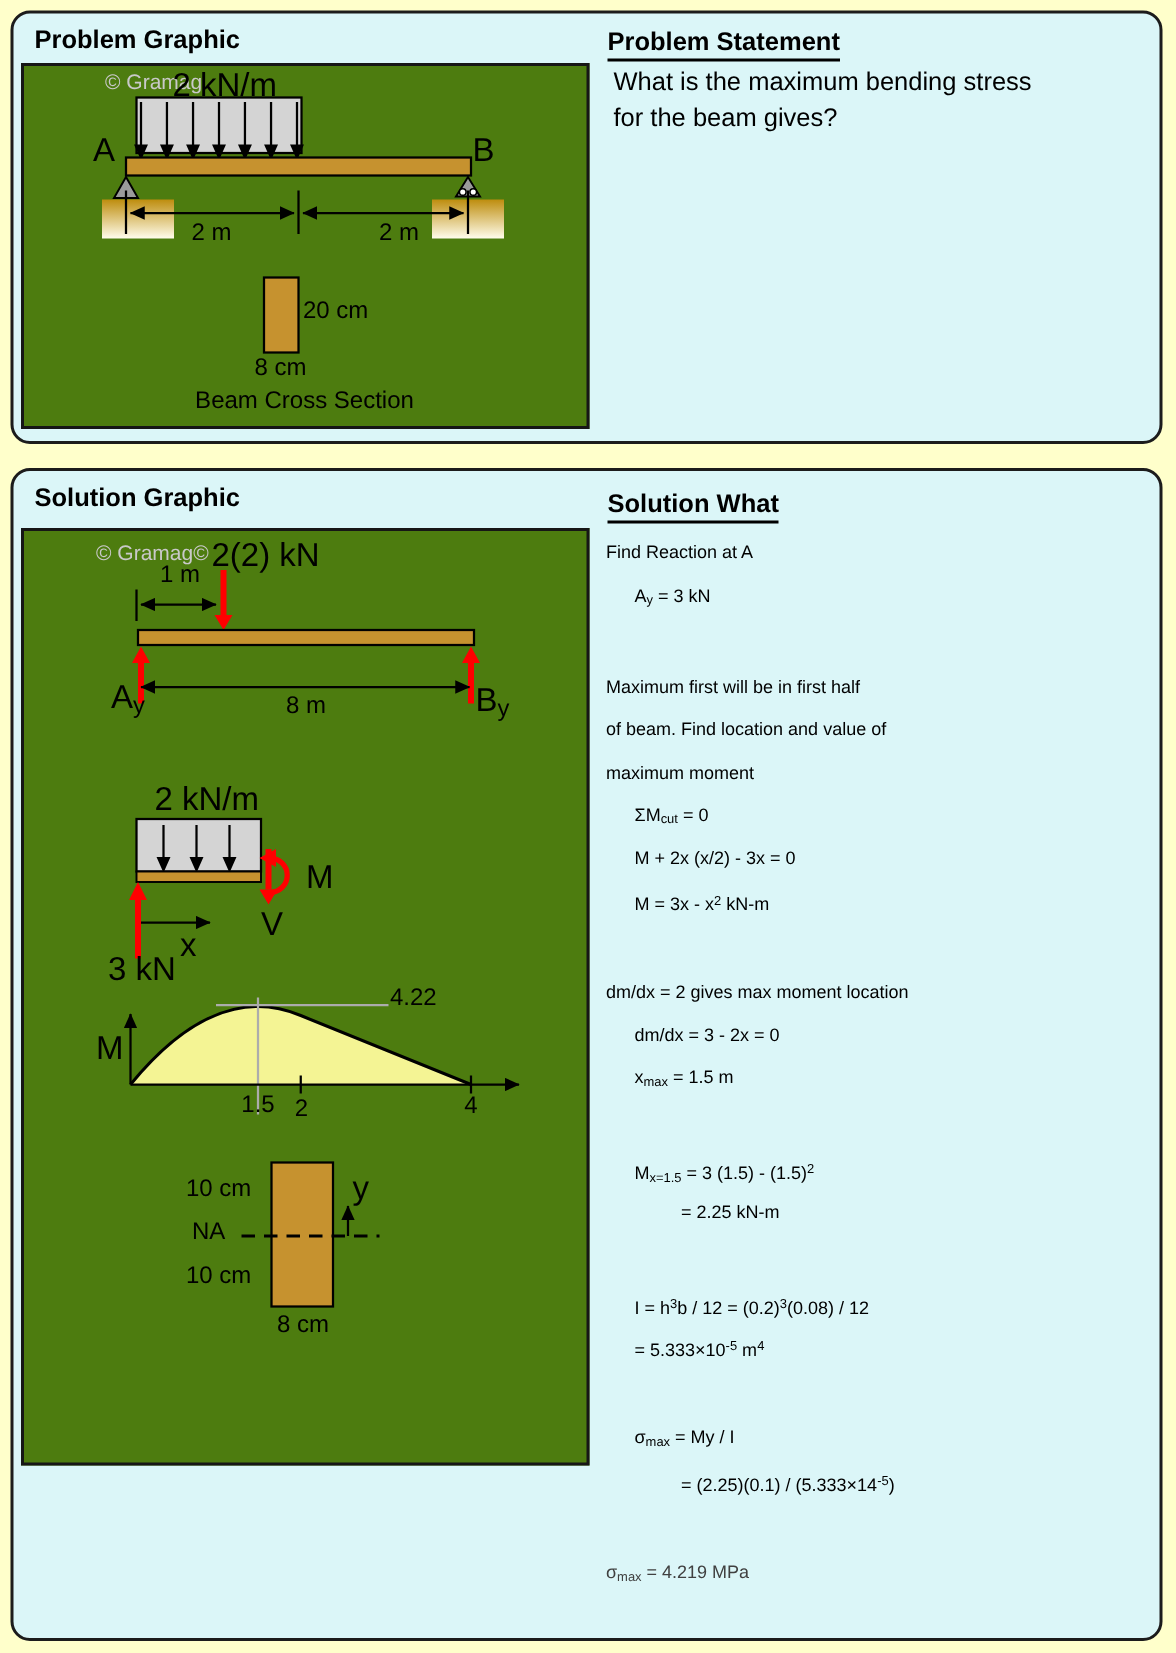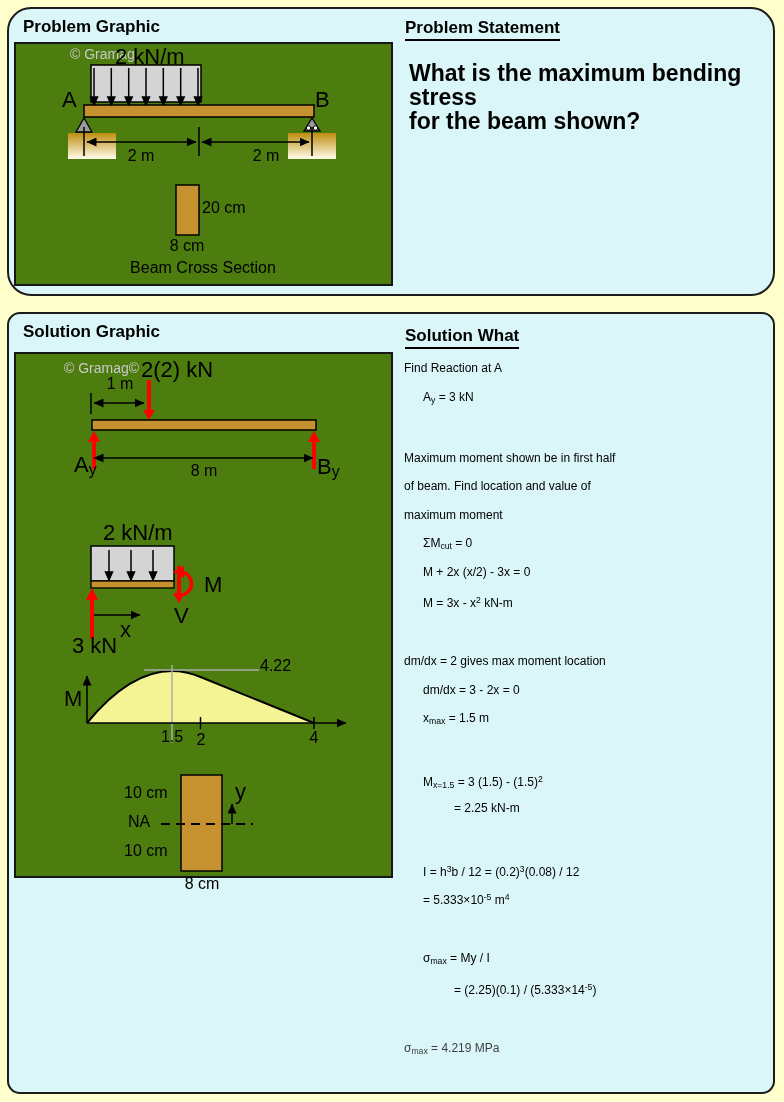--- a/index.html
+++ b/index.html
@@ -1,35 +1,35 @@
 <!DOCTYPE html>
 <html><head>
 <meta charset="utf-8">
 <style>
   html,body{margin:0;padding:0;background:#FFFFCB;}
   .page{position:relative;width:784px;height:1102px;background:#FFFFCB;
         font-family:"Liberation Sans",sans-serif;color:#000;overflow:hidden;}
   .panel{position:absolute;left:7px;width:768px;background:#DBF6F8;
          border:2px solid #1c1c1c;border-radius:13px;box-sizing:border-box;}
-  #panel-problem{top:7px;height:289px;border-radius:24px;}
+  #panel-problem{top:7px;height:289px;}
   #panel-solution{top:312px;height:782px;}
   .panel-title{position:absolute;left:14px;top:8px;font-size:17px;font-weight:bold;white-space:nowrap;}
   .gbox{position:absolute;background:#4d7c0f;border:2px solid #161616;box-sizing:border-box;}
   #box-problem{left:5px;top:33px;width:379px;height:244px;}
-  #box-solution{left:5px;top:38px;width:379px;height:526px;}
+  #box-solution{left:5px;top:38px;width:379px;height:625px;}
   .gbox svg{position:absolute;left:0;top:0;}
   .dlabel{position:absolute;font-size:16px;white-space:nowrap;line-height:1.1;}
   .big{font-size:22px;}
   .ctr{text-align:center;}
   .watermark{color:#C9C9C9;font-size:14px;}
   .sec-title{position:absolute;font-size:17px;font-weight:bold;border-bottom:2px solid #000;
              padding-bottom:1px;white-space:nowrap;}
   #stmt-title{left:396px;top:9px;}
   #steps-title{left:396px;top:12px;}
-  .statement{position:absolute;left:400px;top:52px;width:360px;font-size:23px;line-height:24px;font-weight:bold;}
+  .statement{position:absolute;left:400px;top:34px;width:360px;font-size:17px;line-height:24px;}
   .steps{position:absolute;left:395px;top:40px;width:372px;font-size:12px;}
   .sline{height:28.5px;line-height:28.5px;white-space:nowrap;}
   .sline.blank{height:32.5px;}
   .i1{padding-left:19px;}
   .i2{padding-left:50px;}
   .red{color:#404040;}
   .sub{font-size:72%;vertical-align:-0.22em;}
   .sup{font-size:72%;vertical-align:0.45em;}
 </style>
 </head>
@@ -97,21 +97,21 @@
       <div class="dlabel ctr" style="left:95px;top:103px;width:60px;">2 m</div>
       <div class="dlabel ctr" style="left:220px;top:103px;width:60px;">2 m</div>
       <div class="dlabel" style="left:186px;top:155px;">20 cm</div>
       <div class="dlabel ctr" style="left:141px;top:193px;width:60px;">8 cm</div>
       <div class="dlabel ctr" style="left:87px;top:215px;width:200px;">Beam Cross Section</div>
     </div>
 
     <div class="sec-title" id="stmt-title">Problem Statement</div>
     <div class="statement">
       <div>What is the maximum bending stress</div>
-      <div>for the beam shown?</div>
+      <div>for the beam gives?</div>
     </div>
   </div>
 
   <div class="panel" id="panel-solution">
     <div class="panel-title">Solution Graphic</div>
 
     <div class="gbox" id="box-solution">
       <svg width="375" height="546" viewBox="0 0 375 546">
 
         <g stroke="#000" stroke-width="1.5">
@@ -192,21 +192,21 @@
       <div class="dlabel" style="left:108px;top:488px;">10 cm</div>
       <div class="dlabel ctr" style="left:156px;top:521px;width:60px;">8 cm</div>
       <div class="dlabel big" style="left:219px;top:426px;">y</div>
     </div>
 
     <div class="sec-title" id="steps-title">Solution What</div>
     <div class="steps">
         <div class="sline"><span>Find Reaction at A</span></div>
         <div class="sline i1"><span>A</span><span class="sub">y</span><span> = 3 kN</span></div>
         <div class="sline blank"></div>
-        <div class="sline"><span>Maximum moment shown be in first half</span></div>
+        <div class="sline"><span>Maximum first will be in first half</span></div>
         <div class="sline"><span>of beam. Find location and value of</span></div>
         <div class="sline"><span>maximum moment</span></div>
         <div class="sline i1"><span>ΣM</span><span class="sub">cut</span><span> = 0</span></div>
         <div class="sline i1"><span>M + 2x (x/2) - 3x = 0</span></div>
         <div class="sline i1"><span>M = 3x - x</span><span class="sup">2</span><span> kN-m</span></div>
         <div class="sline blank"></div>
         <div class="sline"><span>dm/dx = 2 gives max moment location</span></div>
         <div class="sline i1"><span>dm/dx = 3 - 2x = 0</span></div>
         <div class="sline i1"><span>x</span><span class="sub">max</span><span> = 1.5 m</span></div>
         <div class="sline blank"></div>

